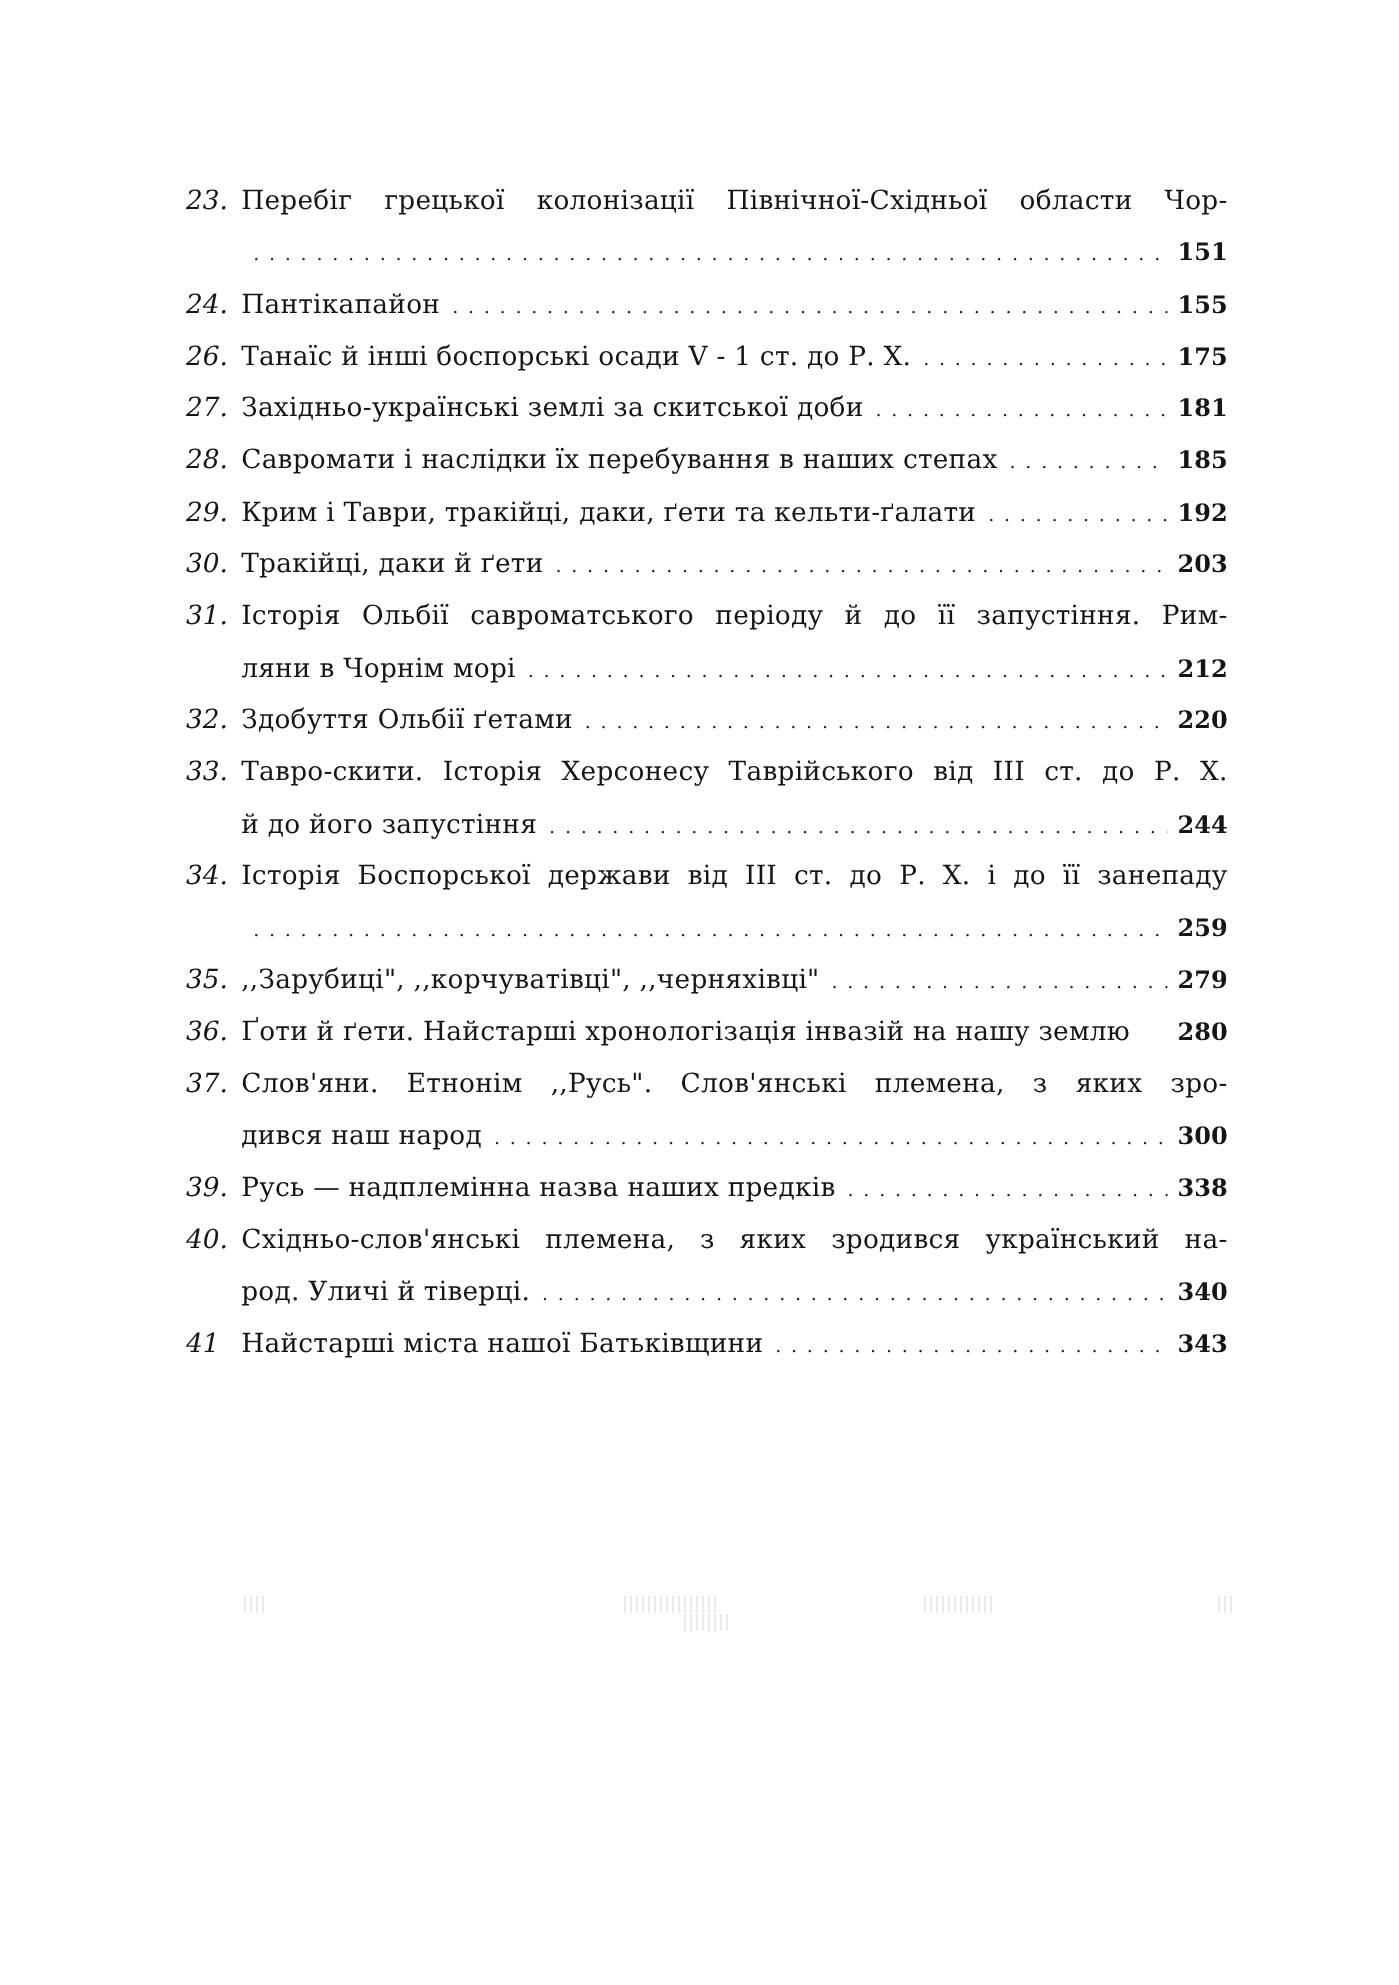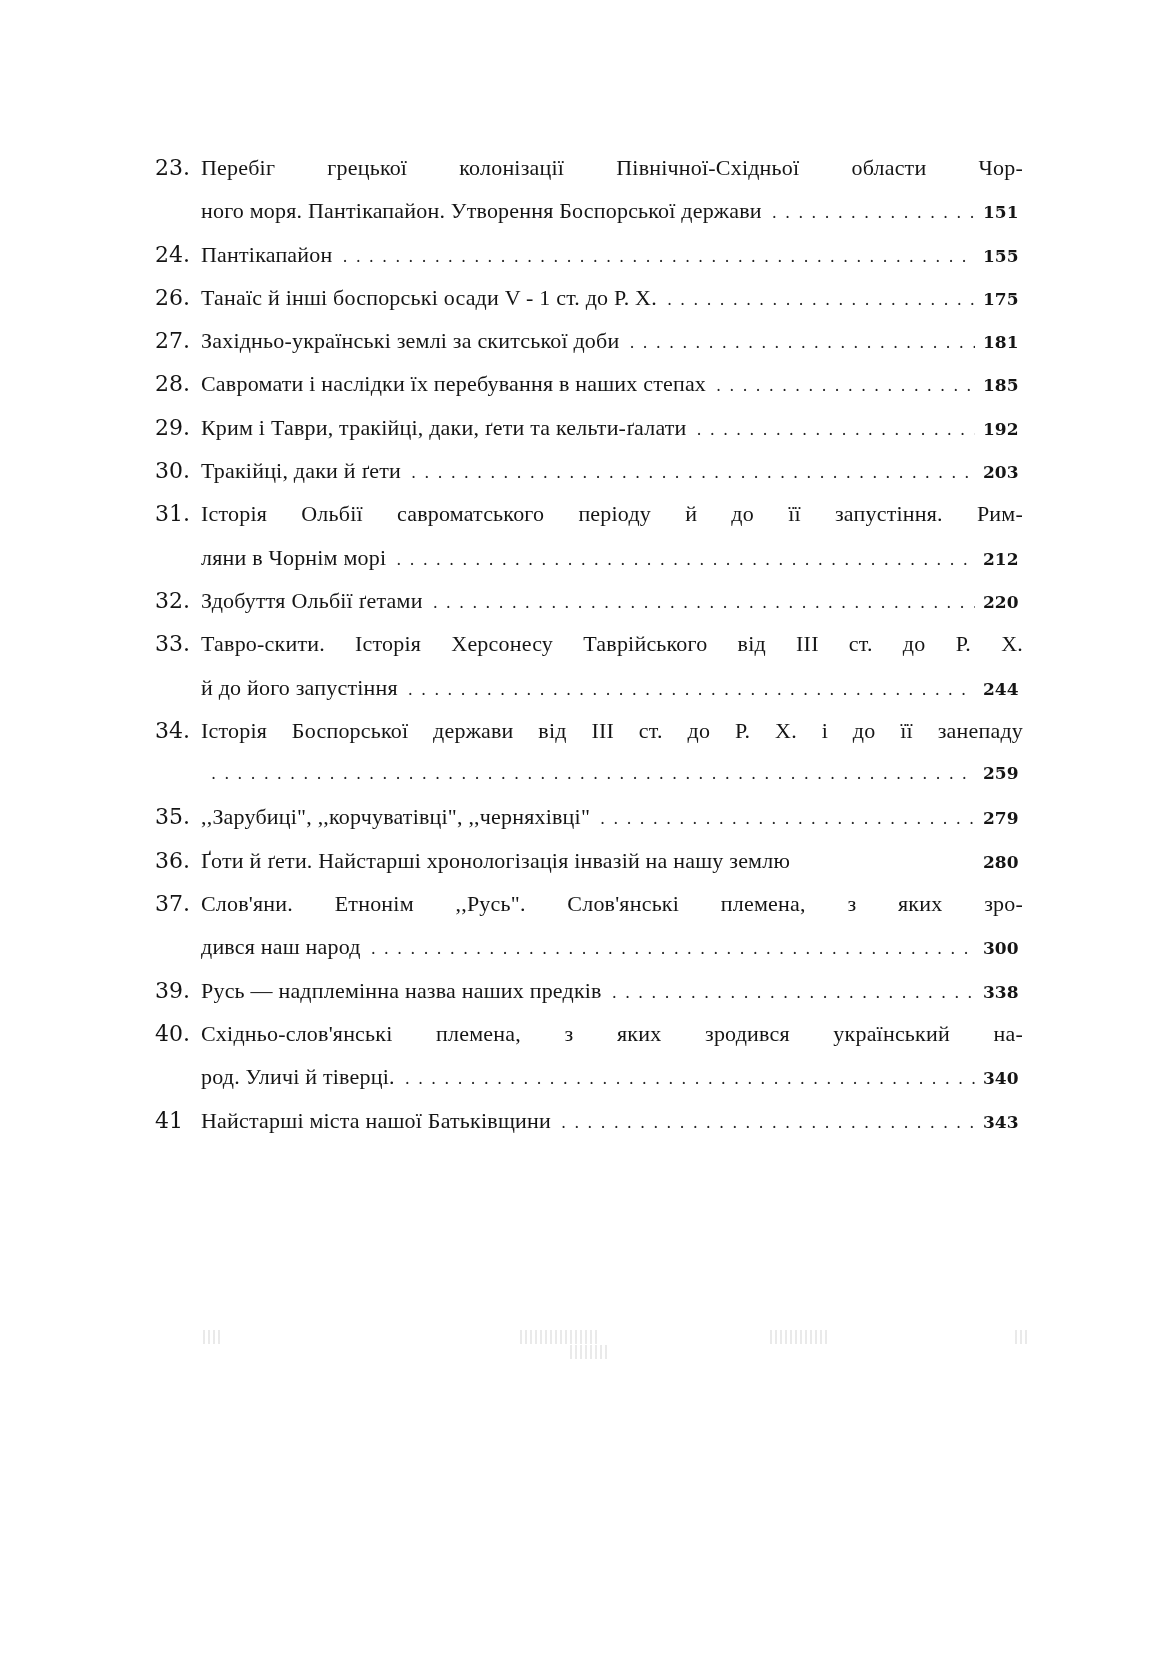--- a/index.html
+++ b/index.html
@@ -28,30 +28,30 @@
       font-size: 22px;
       white-space: nowrap;
       display: flex;
       align-items: baseline;
     }
     .num {
       display: inline-block;
       width: 46px;
       flex: 0 0 46px;
       font-weight: 500;
+      font-style: italic;
     }
     .indent {
       display: inline-block;
       width: 46px;
       flex: 0 0 46px;
     }
     .title {
       flex: 0 0 auto;
       letter-spacing: 0.2px;
-      font-family: Liberation Serif, serif;
     }
     .title.justify {
       flex: 1 1 auto;
       text-align: justify;
       text-align-last: justify;
       word-spacing: 3px;
     }
     .leader {
       flex: 1 1 auto;
       overflow: hidden;
@@ -63,44 +63,43 @@
     .leader::before {
       content: ". . . . . . . . . . . . . . . . . . . . . . . . . . . . . . . . . . . . . . . . . . . . . . . . . . . . . . . . . . . . . . . . . . . . . . . . . . . . . . . . . . . . . . . . . .";
       letter-spacing: 0;
       word-spacing: 3px;
     }
     .leader.none { flex: 1 1 auto; margin: 0 6px; }
     .leader.none::before { content: ""; }
     .page {
       flex: 0 0 auto;
       min-width: 40px;
-      text-align: left;
+      text-align: center;
       font-weight: 700;
-      font-size: 17px;
+      font-size: 20px;
     }
     .noise {
       position: absolute;
       top: 1330px;
       height: 14px;
       background: repeating-linear-gradient(90deg, #d8d8d8 0 2px, transparent 2px 5px);
       opacity: 0.55;
     }
   </style>
 </head>
 <body>
 
 <div class="toc">
 
   <div class="toc-line">
     <span class="num">23.</span>
     <span class="title justify">Перебіг грецької колонізації Північної-Східньої области Чор-</span>
   </div>
   <div class="toc-line">
     <span class="indent"></span>
-    <span class="title">ного моря. Пантікапайон. Утворення Боспорської держави</span>
     <span class="leader"></span>
     <span class="page">151</span>
   </div>
 
   <div class="toc-line">
     <span class="num">24.</span>
     <span class="title">Пантікапайон</span>
     <span class="leader"></span>
     <span class="page">155</span>
   </div>

